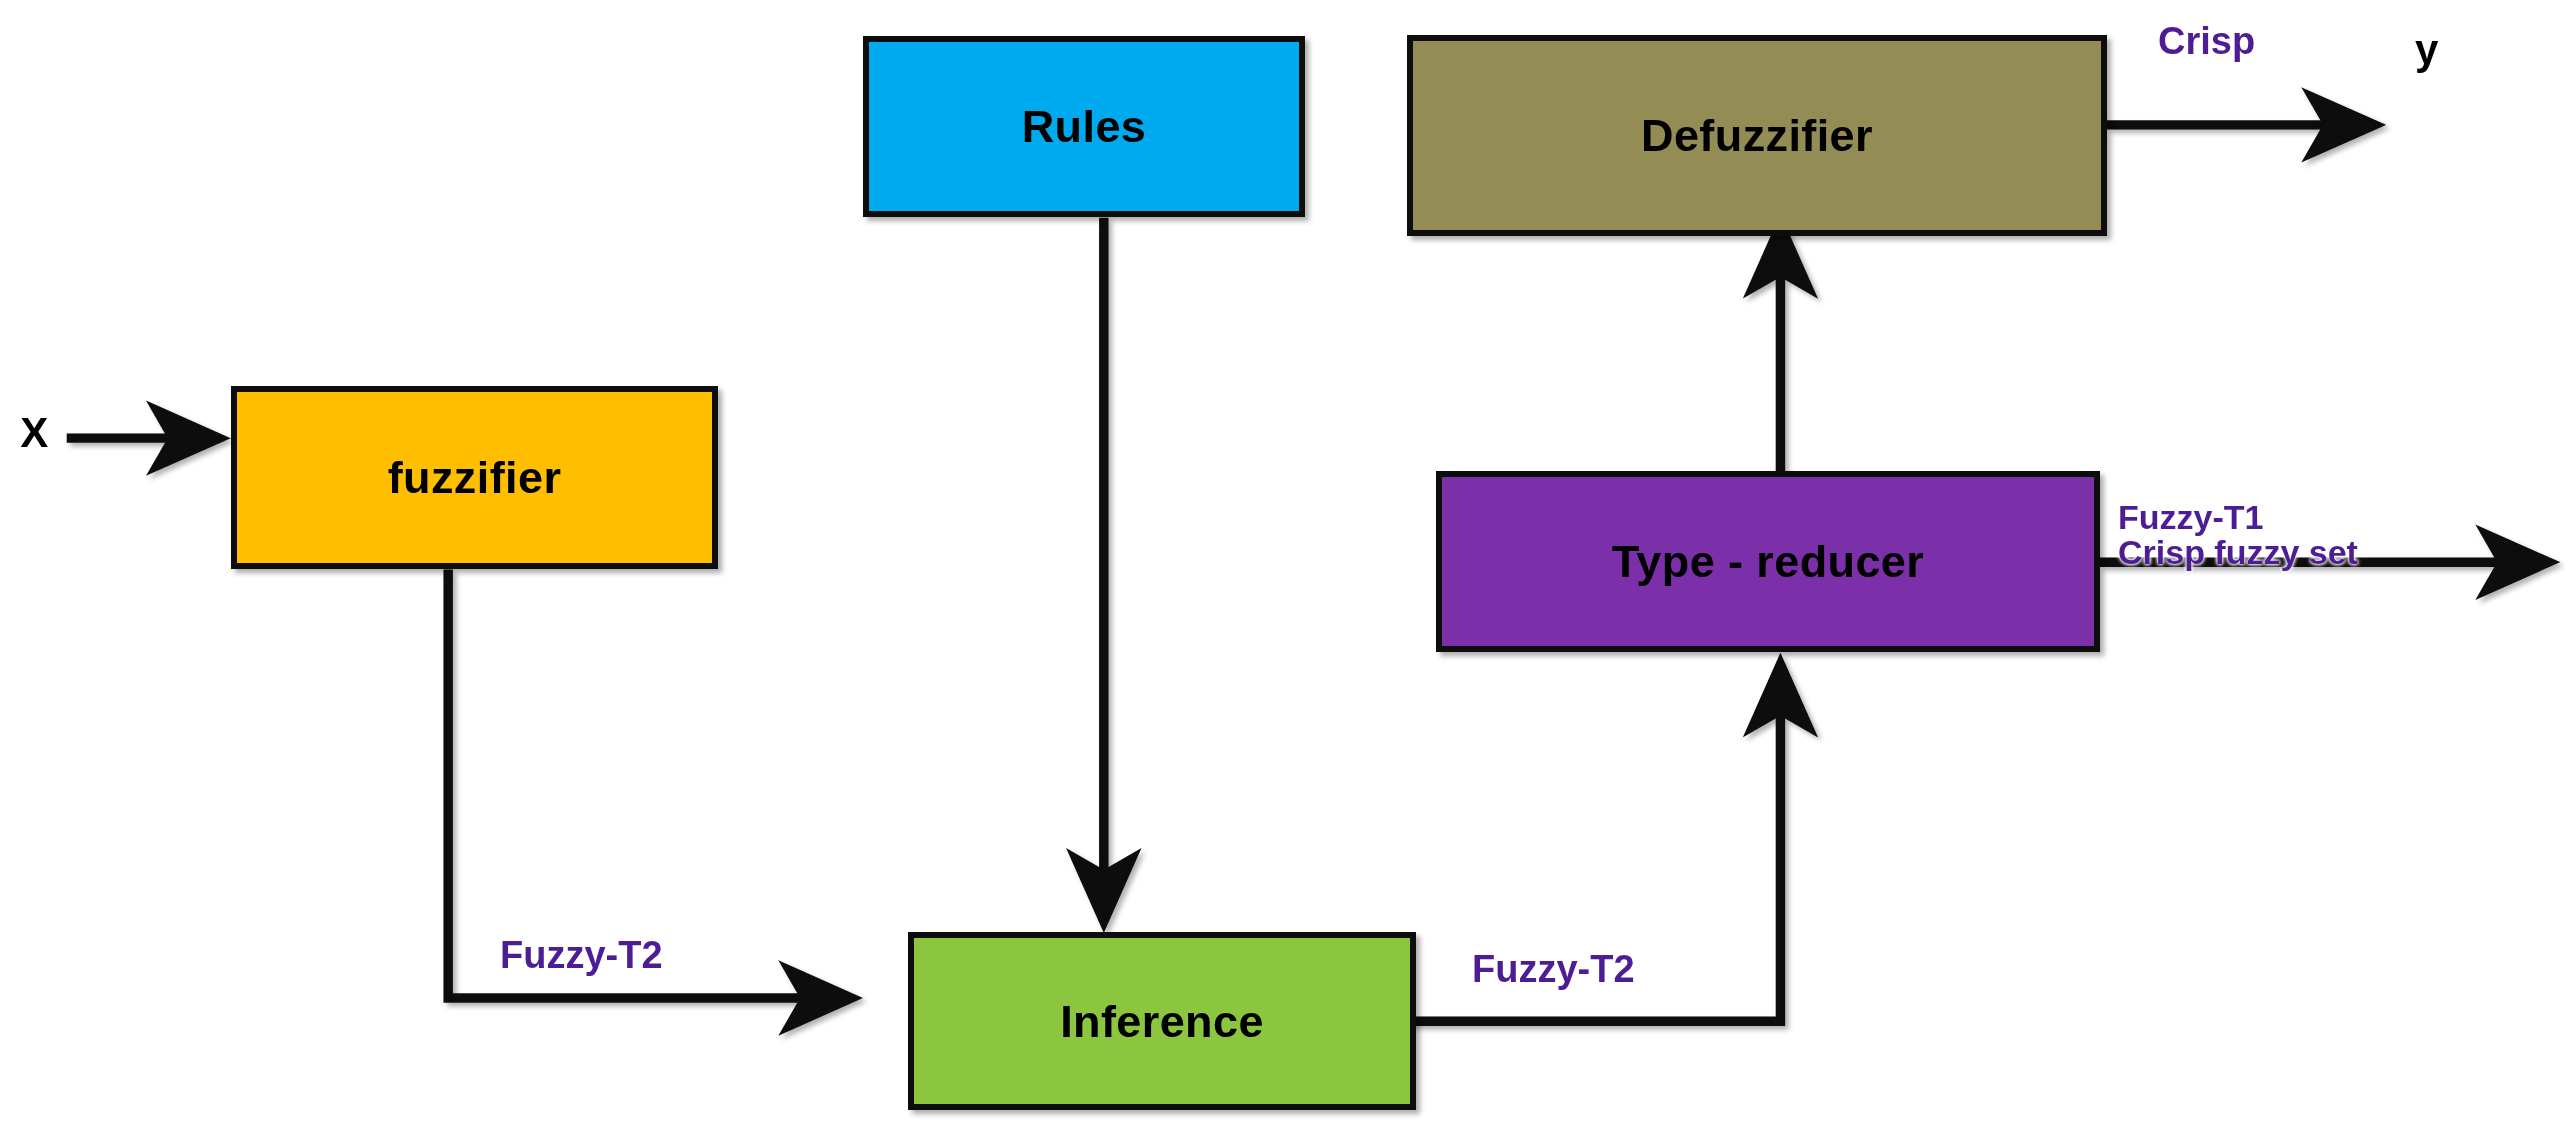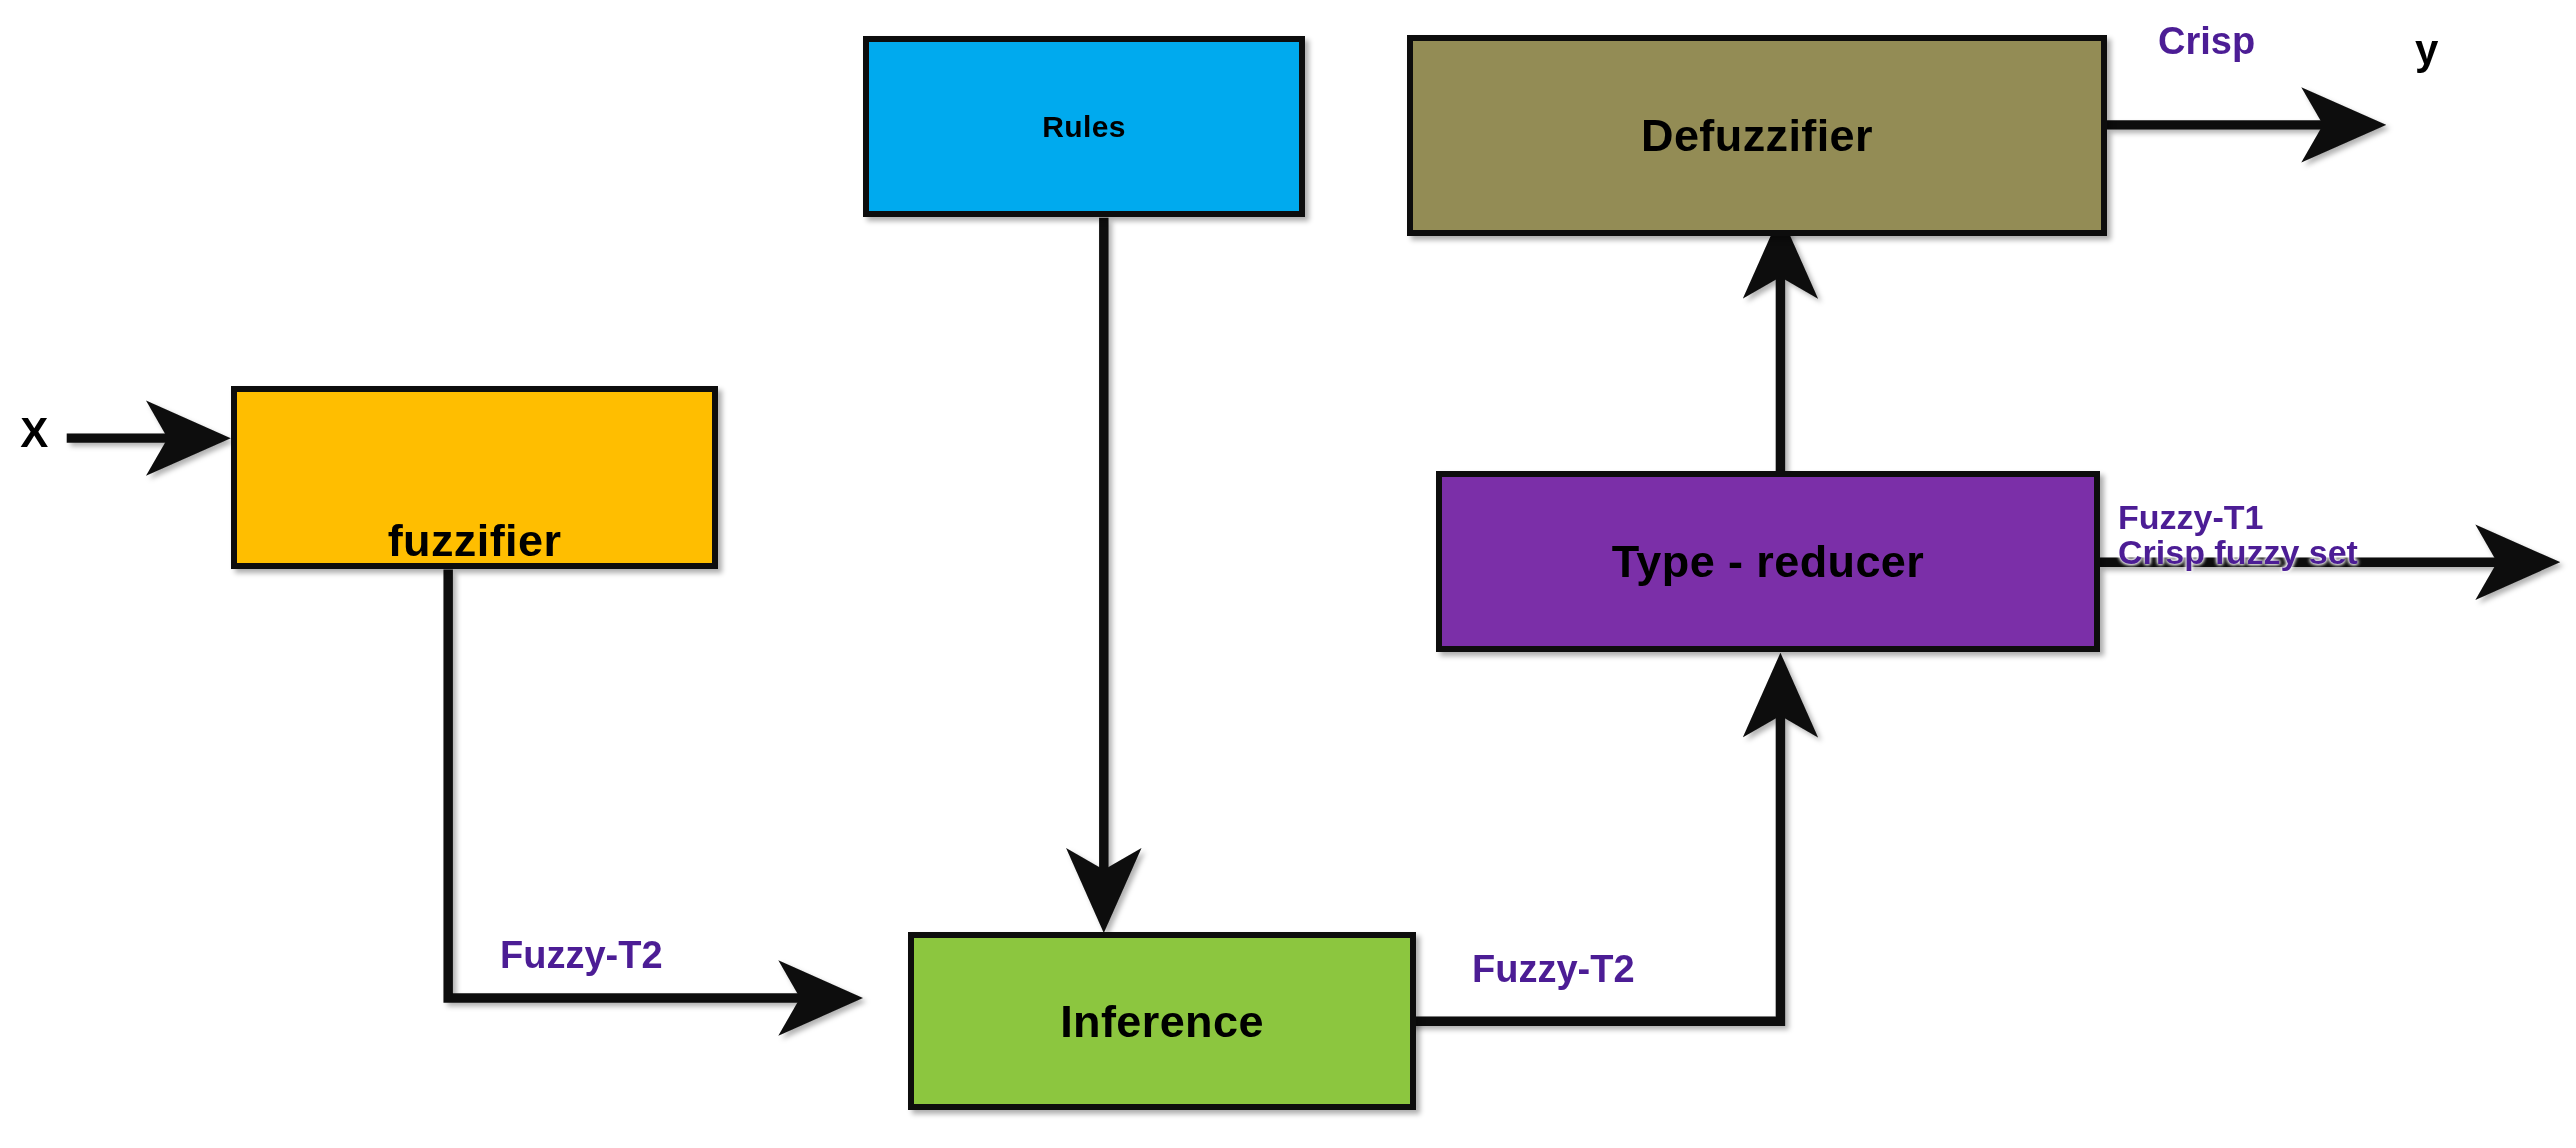--- a/index.html
+++ b/index.html
@@ -36,28 +36,28 @@
     box-shadow: 4.4px 4.4px 5.1px rgba(0,0,0,0.32);
   }
   .node .node-label {
     font-family: "Liberation Sans", sans-serif;
     font-weight: bold;
     color: #000000;
     letter-spacing: 0.4px;
     white-space: nowrap;
     line-height: 1;
   }
-  #node-fuzzifier { left: 231px; top: 386px; width: 487px; height: 183px; background: #FFBE00; align-items: flex-end; }
+  #node-fuzzifier { left: 231px; top: 386px; width: 487px; height: 183px; background: #FFBE00; }
   #node-rules     { left: 863px; top: 36px;  width: 442px; height: 181px; background: #00AAEE; }
   #node-defuzz    { left: 1407px; top: 35px;  width: 700px; height: 201px; background: #938C55; }
   #node-typered   { left: 1436px; top: 471px; width: 664px; height: 181px; background: #7B2FA8; }
   #node-inference { left: 863px; top: 932px; width: 508px; height: 178px; background: #8CC63F; }
 
   #node-fuzzifier .node-label { font-size: 45px; }
-  #node-rules .node-label     { font-size: 30px; }
+  #node-rules .node-label     { font-size: 45px; }
   #node-defuzz .node-label    { font-size: 45px; }
   #node-typered .node-label   { font-size: 45px; }
   #node-inference .node-label { font-size: 45px; }
 
   .edge-label {
     position: absolute;
     font-family: "Liberation Sans", sans-serif;
     font-weight: bold;
     color: #4c1d95;
     white-space: nowrap;

